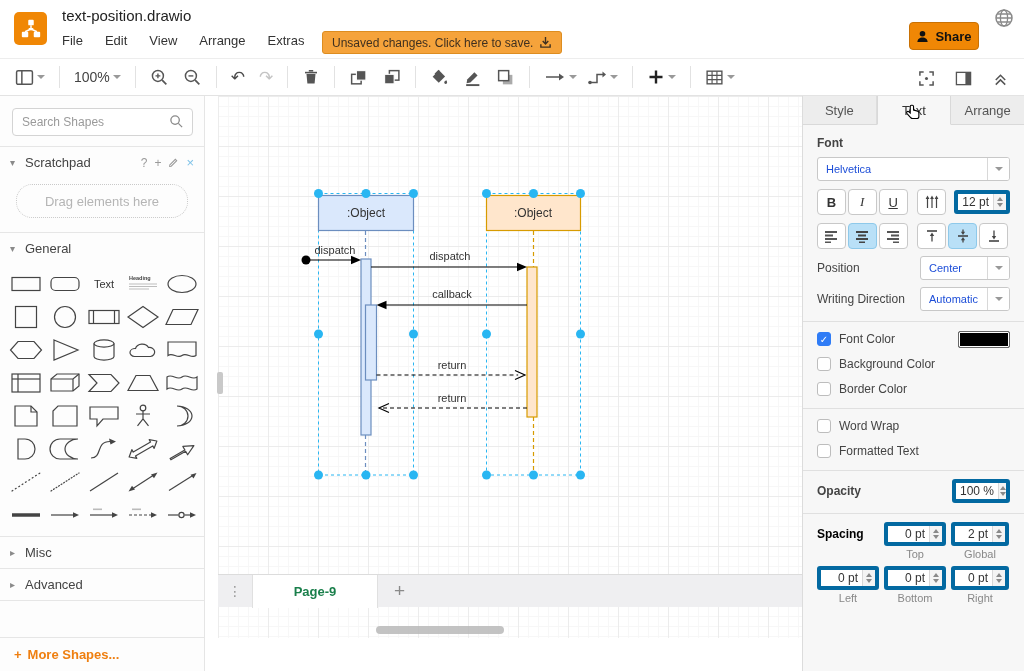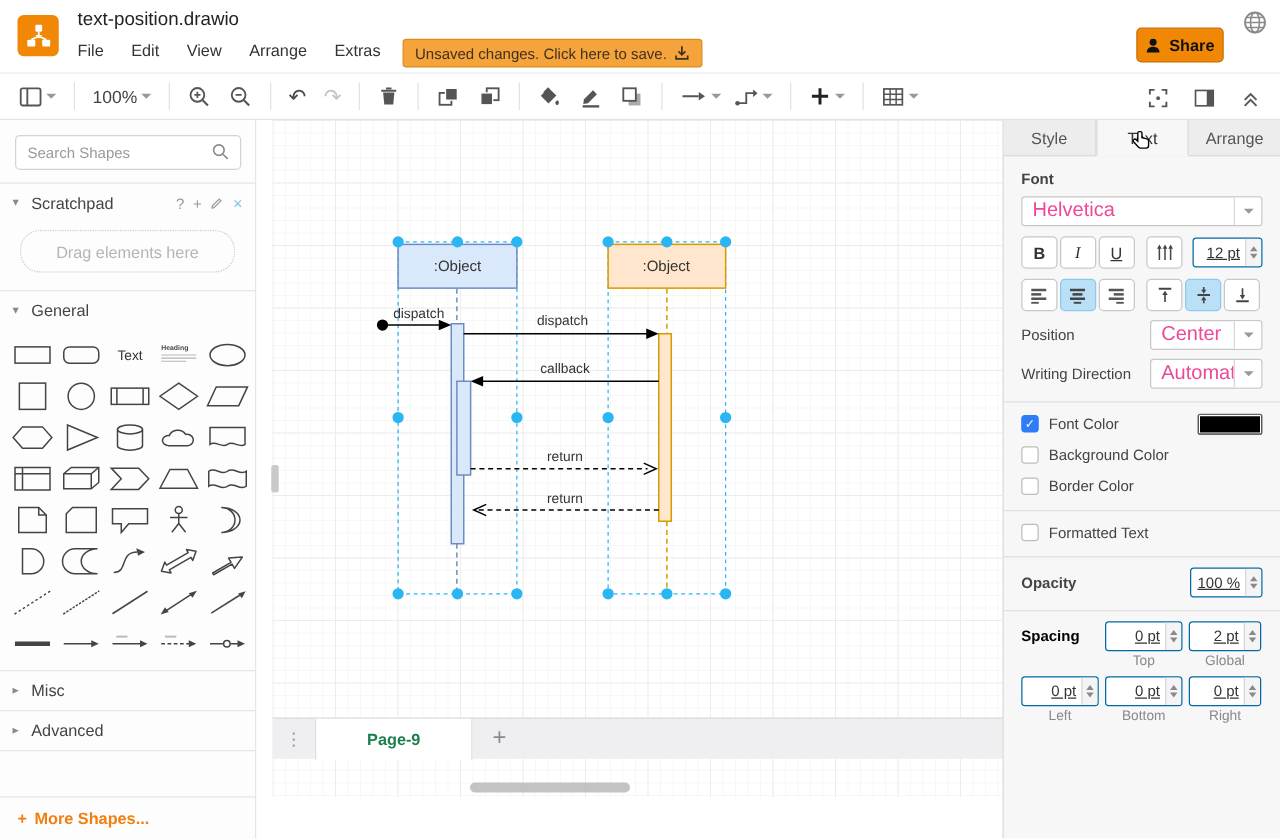--- a/index.html
+++ b/index.html
@@ -57,30 +57,30 @@
   .addpage{font-size:19px;color:#8a8a8a;padding:0 16px;}
   
   .panel{position:absolute;right:0;top:96px;width:222px;height:575px;background:#f7f7f7;border-left:1px solid #dcdcdc;font-size:12px;}
   .tabs{display:flex;height:29px;background:#ededed;border-bottom:1px solid #d9d9d9;}
   .tab{flex:1;display:flex;align-items:center;justify-content:center;font-size:13px;color:#555;border-right:1px solid #ddd;}
   .tab:last-child{border-right:none;}
   .tab.active{background:#f7f7f7;border-bottom:1px solid #f7f7f7;margin-bottom:-1px;color:#333;border-left:1px solid #d9d9d9;border-right:1px solid #d9d9d9;}
   .pcontent{padding:9px 14px 0 14px;}
   .plabel{font-weight:bold;color:#444;margin:2px 0 7px 0;font-size:12px;}
   .dd{display:flex;height:24px;background:#fff;border:1px solid #c8c8c8;border-radius:3px;align-items:center;overflow:hidden;}
-  .dd .val{flex:1;padding:0 8px;color:#ec4899;font-size:16px;white-space:nowrap;overflow:hidden;}
+  .dd .val{flex:1;padding:0 8px;color:#1d4ed8;font-size:11px;white-space:nowrap;overflow:hidden;}
   .dd .dd-btn{width:22px;height:100%;display:flex;align-items:center;justify-content:center;border-left:1px solid #d8d8d8;background:#fff;}
   .btnrow{display:flex;align-items:center;margin-top:8px;}
   .mbtn{width:29px;height:26px;background:#fff;border:1px solid #c8c8c8;border-radius:4px;display:flex;align-items:center;justify-content:center;color:#333;margin-right:2px;}
   .mbtn.on{background:#b9e0f7;border-color:#8ec9ea;}
   .mbtn b{font-size:13px;}
   .mbtn i{font-size:13px;font-family:"Liberation Serif",serif;}
   .mbtn u{font-size:13px;}
   .gap8{width:8px;}
-  .spin{display:flex;height:24px;background:#fff;border:1px solid #0369a1;border-radius:3px;overflow:hidden;align-items:center;text-decoration:underline;}
+  .spin{display:flex;height:24px;background:#fff;border:4px solid #0369a1;border-radius:3px;overflow:hidden;align-items:center;}
   .spin .val{flex:1;text-align:right;padding:0 4px;font-size:12px;color:#333;white-space:nowrap;}
   .stepper{width:13px;height:100%;border-left:1px solid #d8d8d8;display:flex;flex-direction:column;align-items:center;justify-content:center;gap:2px;background:#f4f4f4;}
   .tri-up{width:0;height:0;border-left:3.5px solid transparent;border-right:3.5px solid transparent;border-bottom:4px solid #8a8a8a;}
   .tri-dn{width:0;height:0;border-left:3.5px solid transparent;border-right:3.5px solid transparent;border-top:4px solid #8a8a8a;}
   .formrow{display:flex;align-items:center;margin-top:7px;}
   .formrow .flabel{flex:1;color:#444;}
   .pdiv{border-top:1px solid #e0e0e0;margin:10px -14px 8px -14px;}
   .chkrow{display:flex;align-items:center;margin:7px 0;min-height:18px;}
   .chk{width:14px;height:14px;border:1px solid #bdbdbd;border-radius:3px;background:#fff;margin-right:8px;display:flex;align-items:center;justify-content:center;flex:0 0 auto;}
   .chk.on{background:#2f7cf6;border-color:#2f7cf6;color:#fff;font-size:10px;font-weight:bold;}
@@ -769,20 +769,24 @@
         <span class="chk"></span>
         <span class="chk-label">Background Color</span>
       </div>
       <div class="chkrow">
         <span class="chk"></span>
         <span class="chk-label">Border Color</span>
       </div>
       <div class="pdiv"></div>
       <div class="chkrow">
         <span class="chk"></span>
+        <span class="chk-label">Word Wrap</span>
+      </div>
+      <div class="chkrow">
+        <span class="chk"></span>
         <span class="chk-label">Formatted Text</span>
       </div>
       <div class="pdiv"></div>
       <div class="formrow" style="margin-top:2px;">
         <span class="flabel" style="font-weight:bold;">Opacity</span>
         <div class="spin" style="width:58px;">
           <span class="val">100 %</span>
           <span class="stepper">
               <span class="tri-up"></span>
               <span class="tri-dn"></span>

